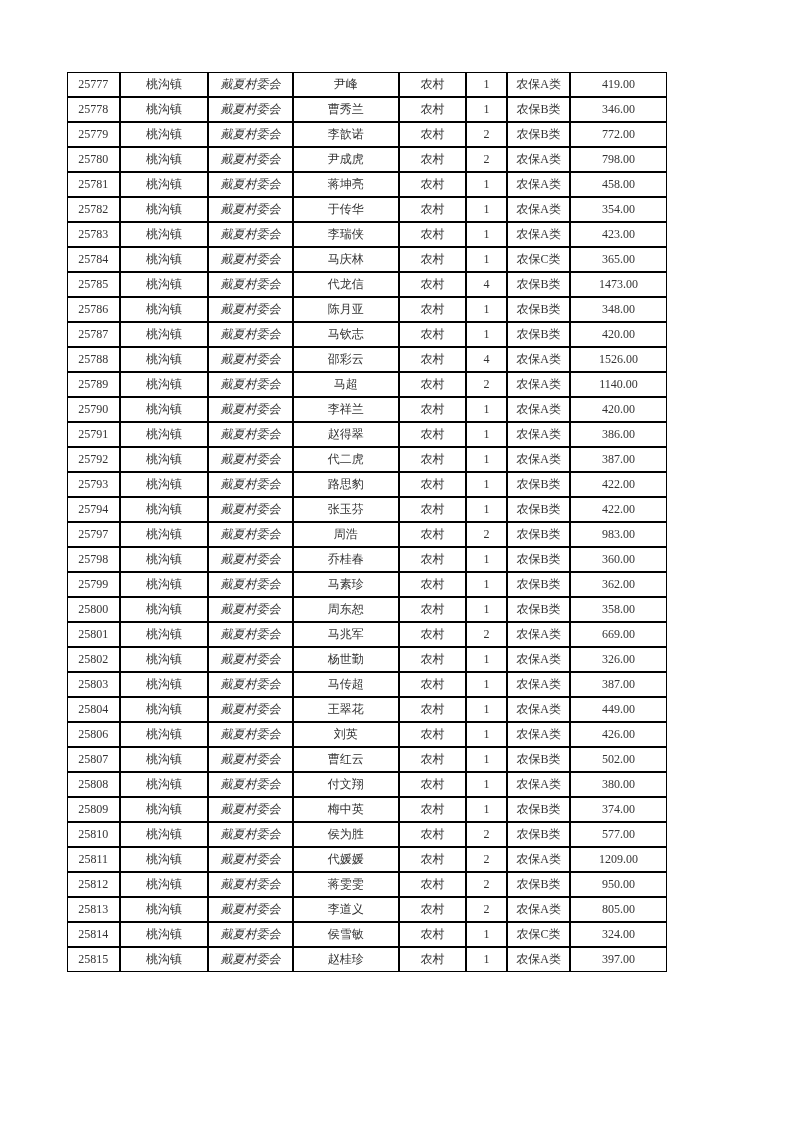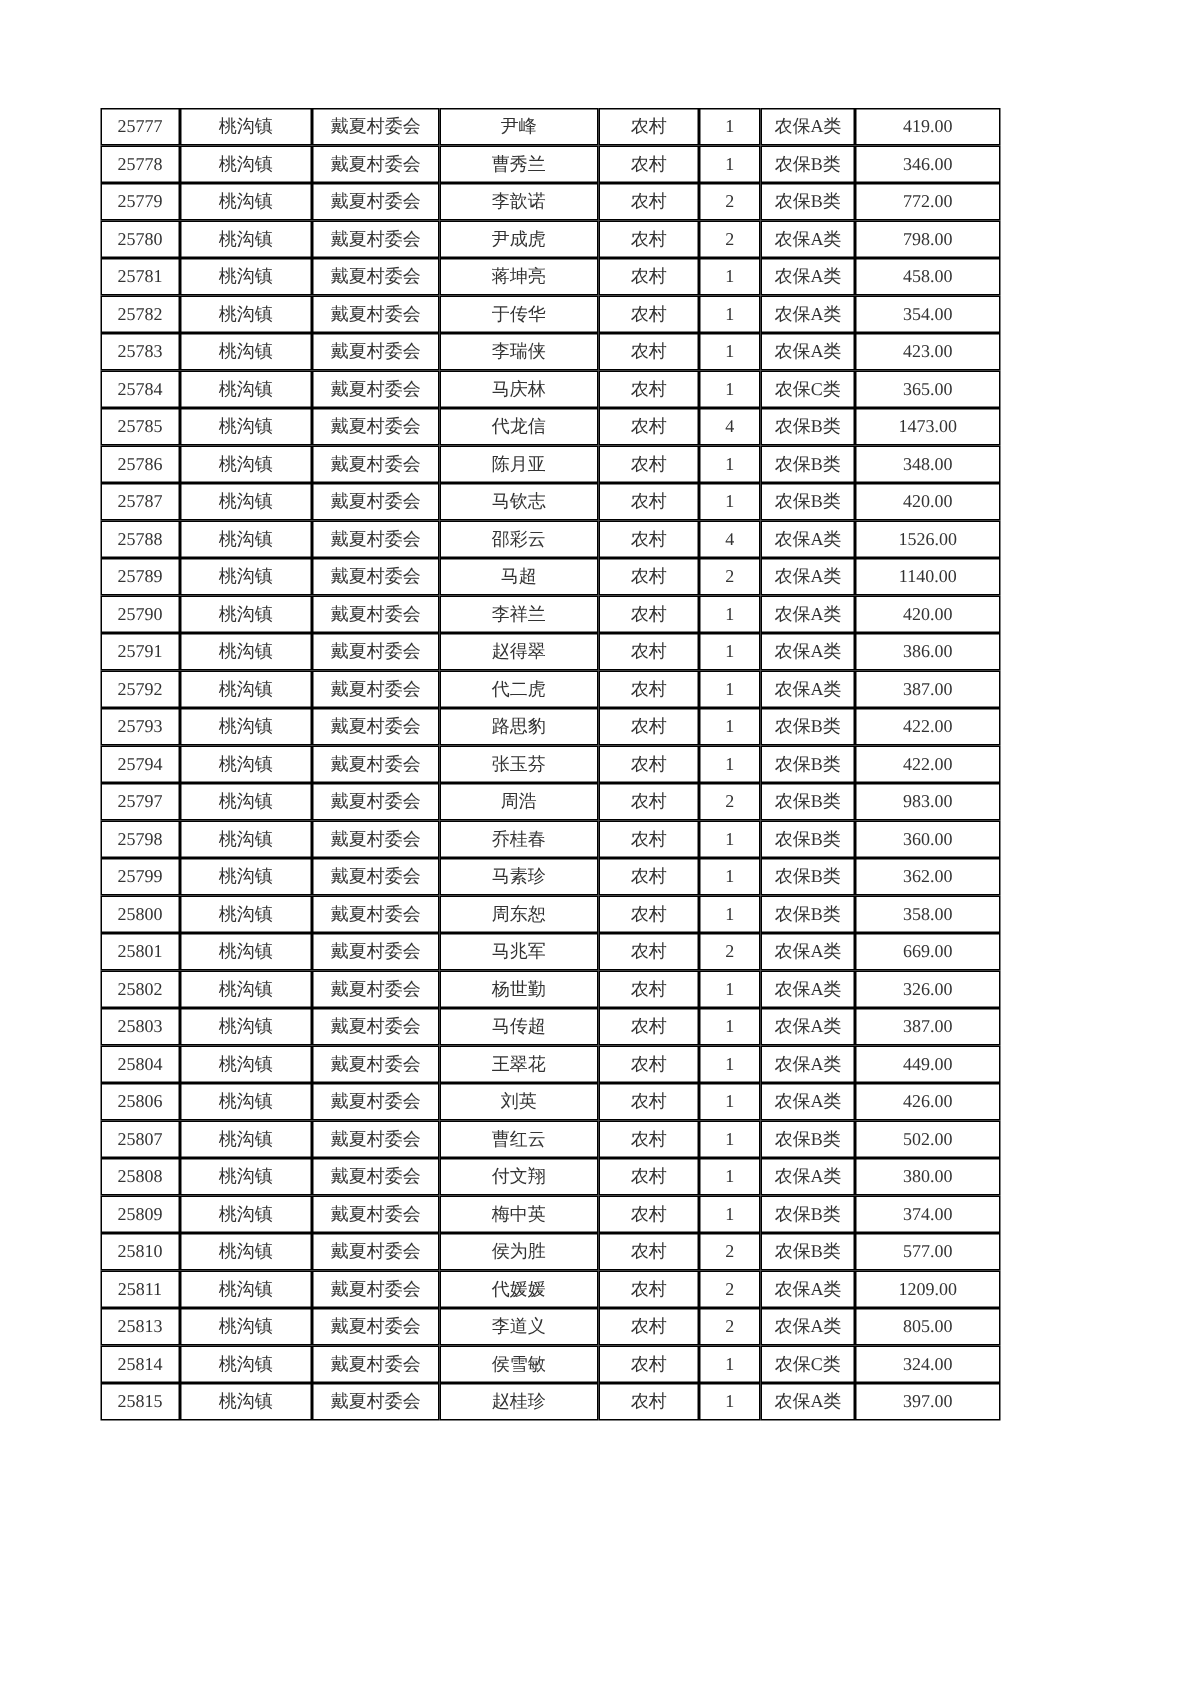--- a/index.html
+++ b/index.html
@@ -26,21 +26,21 @@
     text-align: center;
     vertical-align: middle;
     font-size: 12px;
     line-height: 23px;
     padding: 0;
     overflow: hidden;
     white-space: nowrap;
   }
   .col-id       { width: 51px; margin-top: 12px; }
   .col-town     { width: 86px; }
-  .col-village  { width: 82px; }
+  .col-village  { width: 82px; font-style: italic; }
   .col-name     { width: 103px; margin-top: 32px; }
   .col-residence{ width: 65px; }
   .col-persons  { width: 40px; }
   .col-category { width: 61px; }
   .col-amount   { width: 94px; }
 </style>
 </head>
 <body>
 
 <div class="page">
@@ -370,20 +370,30 @@
           <td class="col-id">25811</td>
           <td class="col-town">桃沟镇</td>
           <td class="col-village">戴夏村委会</td>
           <td class="col-name">代媛媛</td>
           <td class="col-residence">农村</td>
           <td class="col-persons">2</td>
           <td class="col-category">农保A类</td>
           <td class="col-amount">1209.00</td>
         </tr>
         <tr>
+          <td class="col-id">25812</td>
+          <td class="col-town">桃沟镇</td>
+          <td class="col-village">戴夏村委会</td>
+          <td class="col-name">蒋雯雯</td>
+          <td class="col-residence">农村</td>
+          <td class="col-persons">2</td>
+          <td class="col-category">农保B类</td>
+          <td class="col-amount">950.00</td>
+        </tr>
+        <tr>
           <td class="col-id">25813</td>
           <td class="col-town">桃沟镇</td>
           <td class="col-village">戴夏村委会</td>
           <td class="col-name">李道义</td>
           <td class="col-residence">农村</td>
           <td class="col-persons">2</td>
           <td class="col-category">农保A类</td>
           <td class="col-amount">805.00</td>
         </tr>
         <tr>

